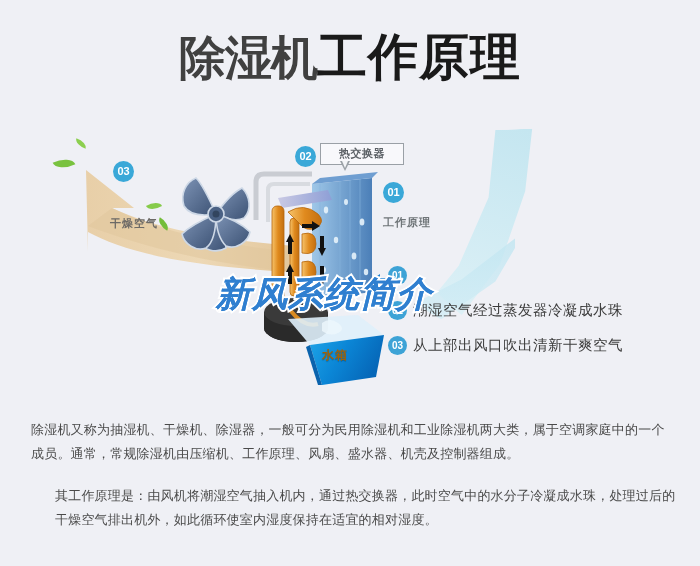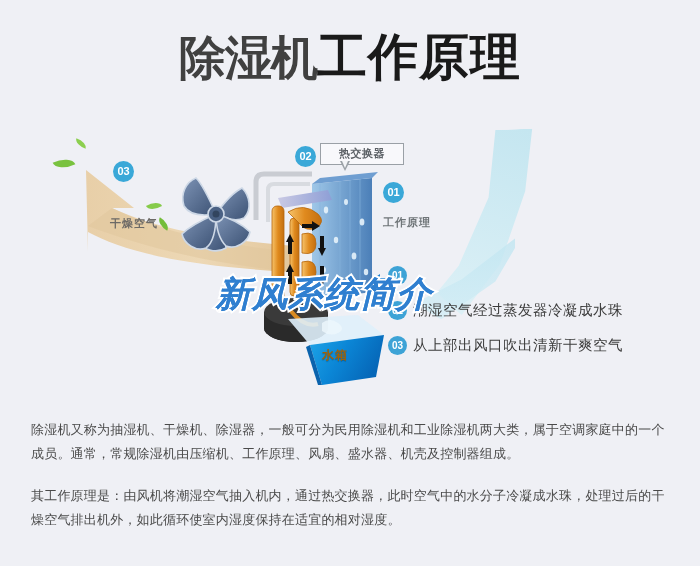--- a/index.html
+++ b/index.html
@@ -250,21 +250,21 @@
     left: 31px;
     top: 418px;
     width: 645px;
   }
   .para {
     font-size: 13px;
     line-height: 24px;
     color: #4a4a4a;
     letter-spacing: .2px;
   }
-  .para.second { margin-top: 18px; }
+  .para.second { margin-top: 18px; margin-left: 24px; }
 </style>
 </head>
 <body>
 
 <div class="title-wrap">
   <span class="title-a">除湿机</span><span class="title-b">工作原理</span>
 </div>
 
 <div class="stage">
 

